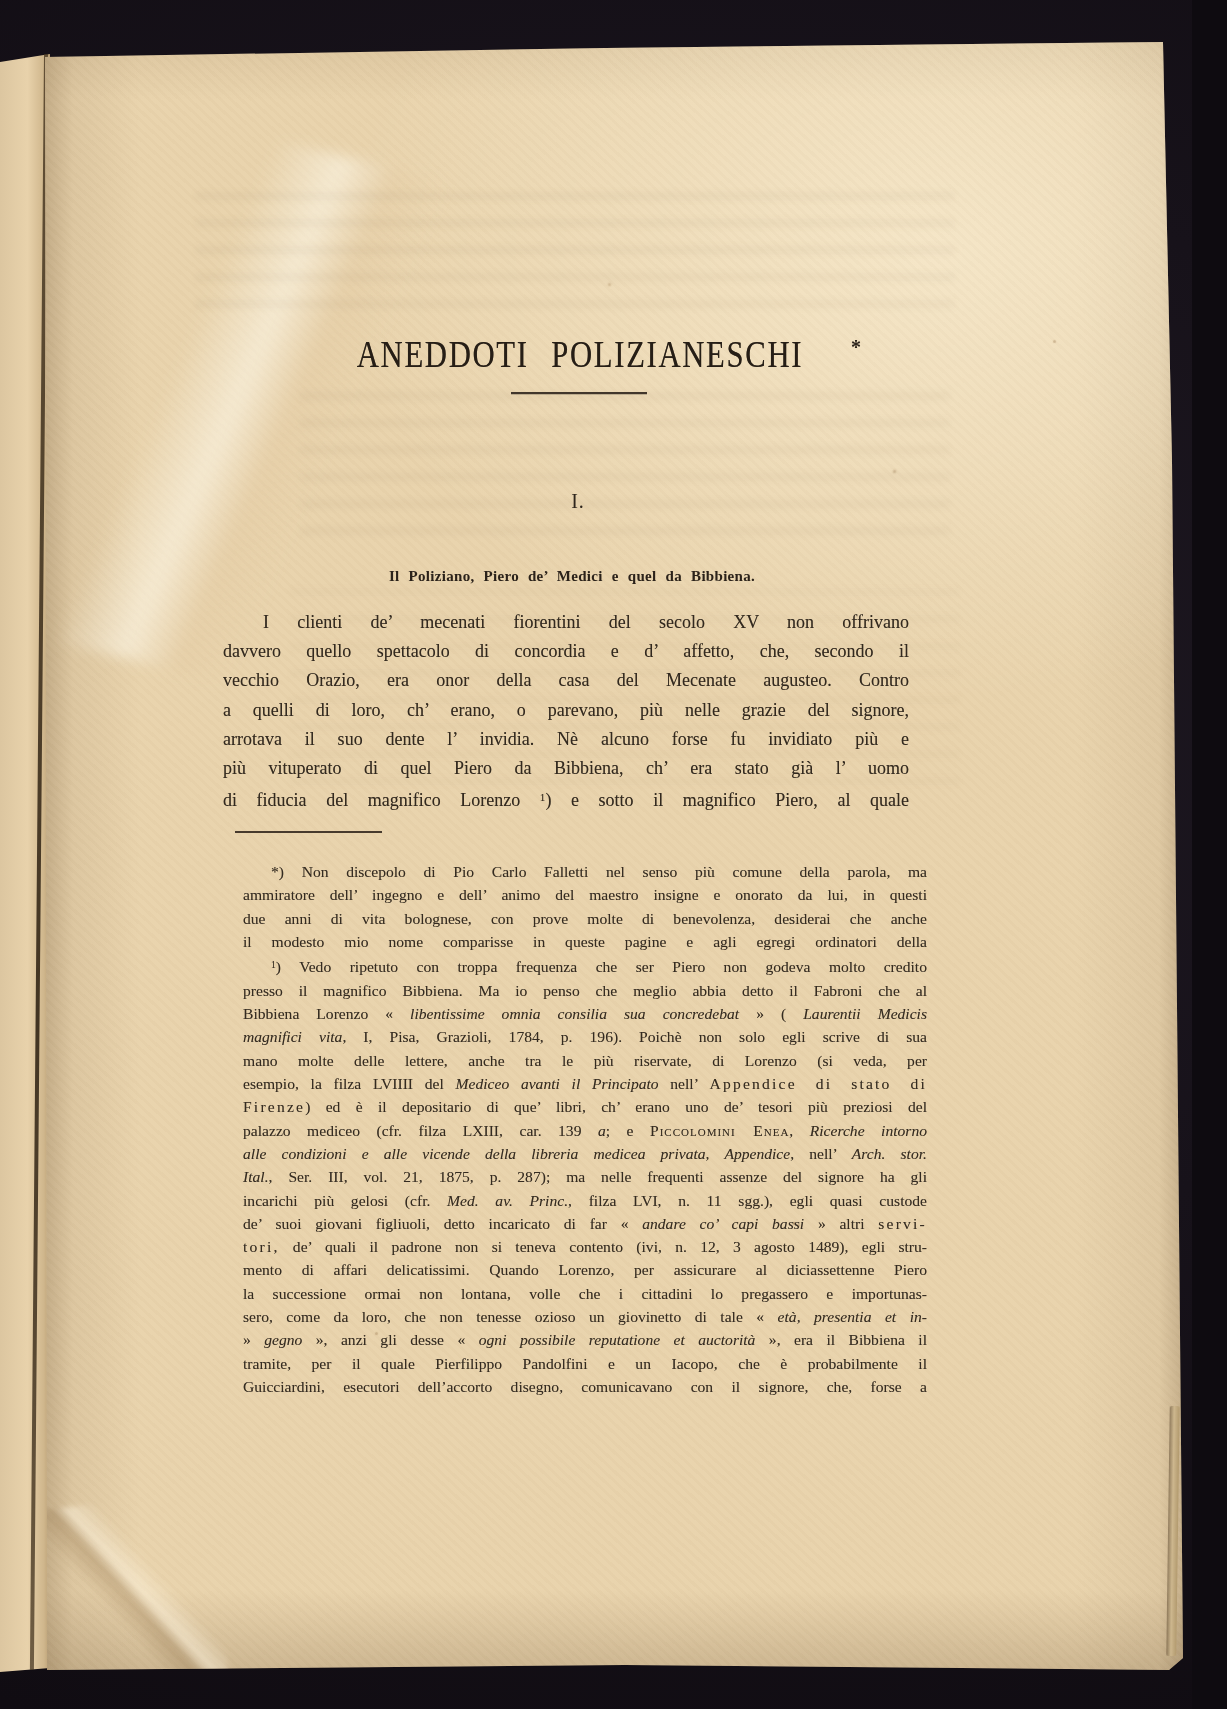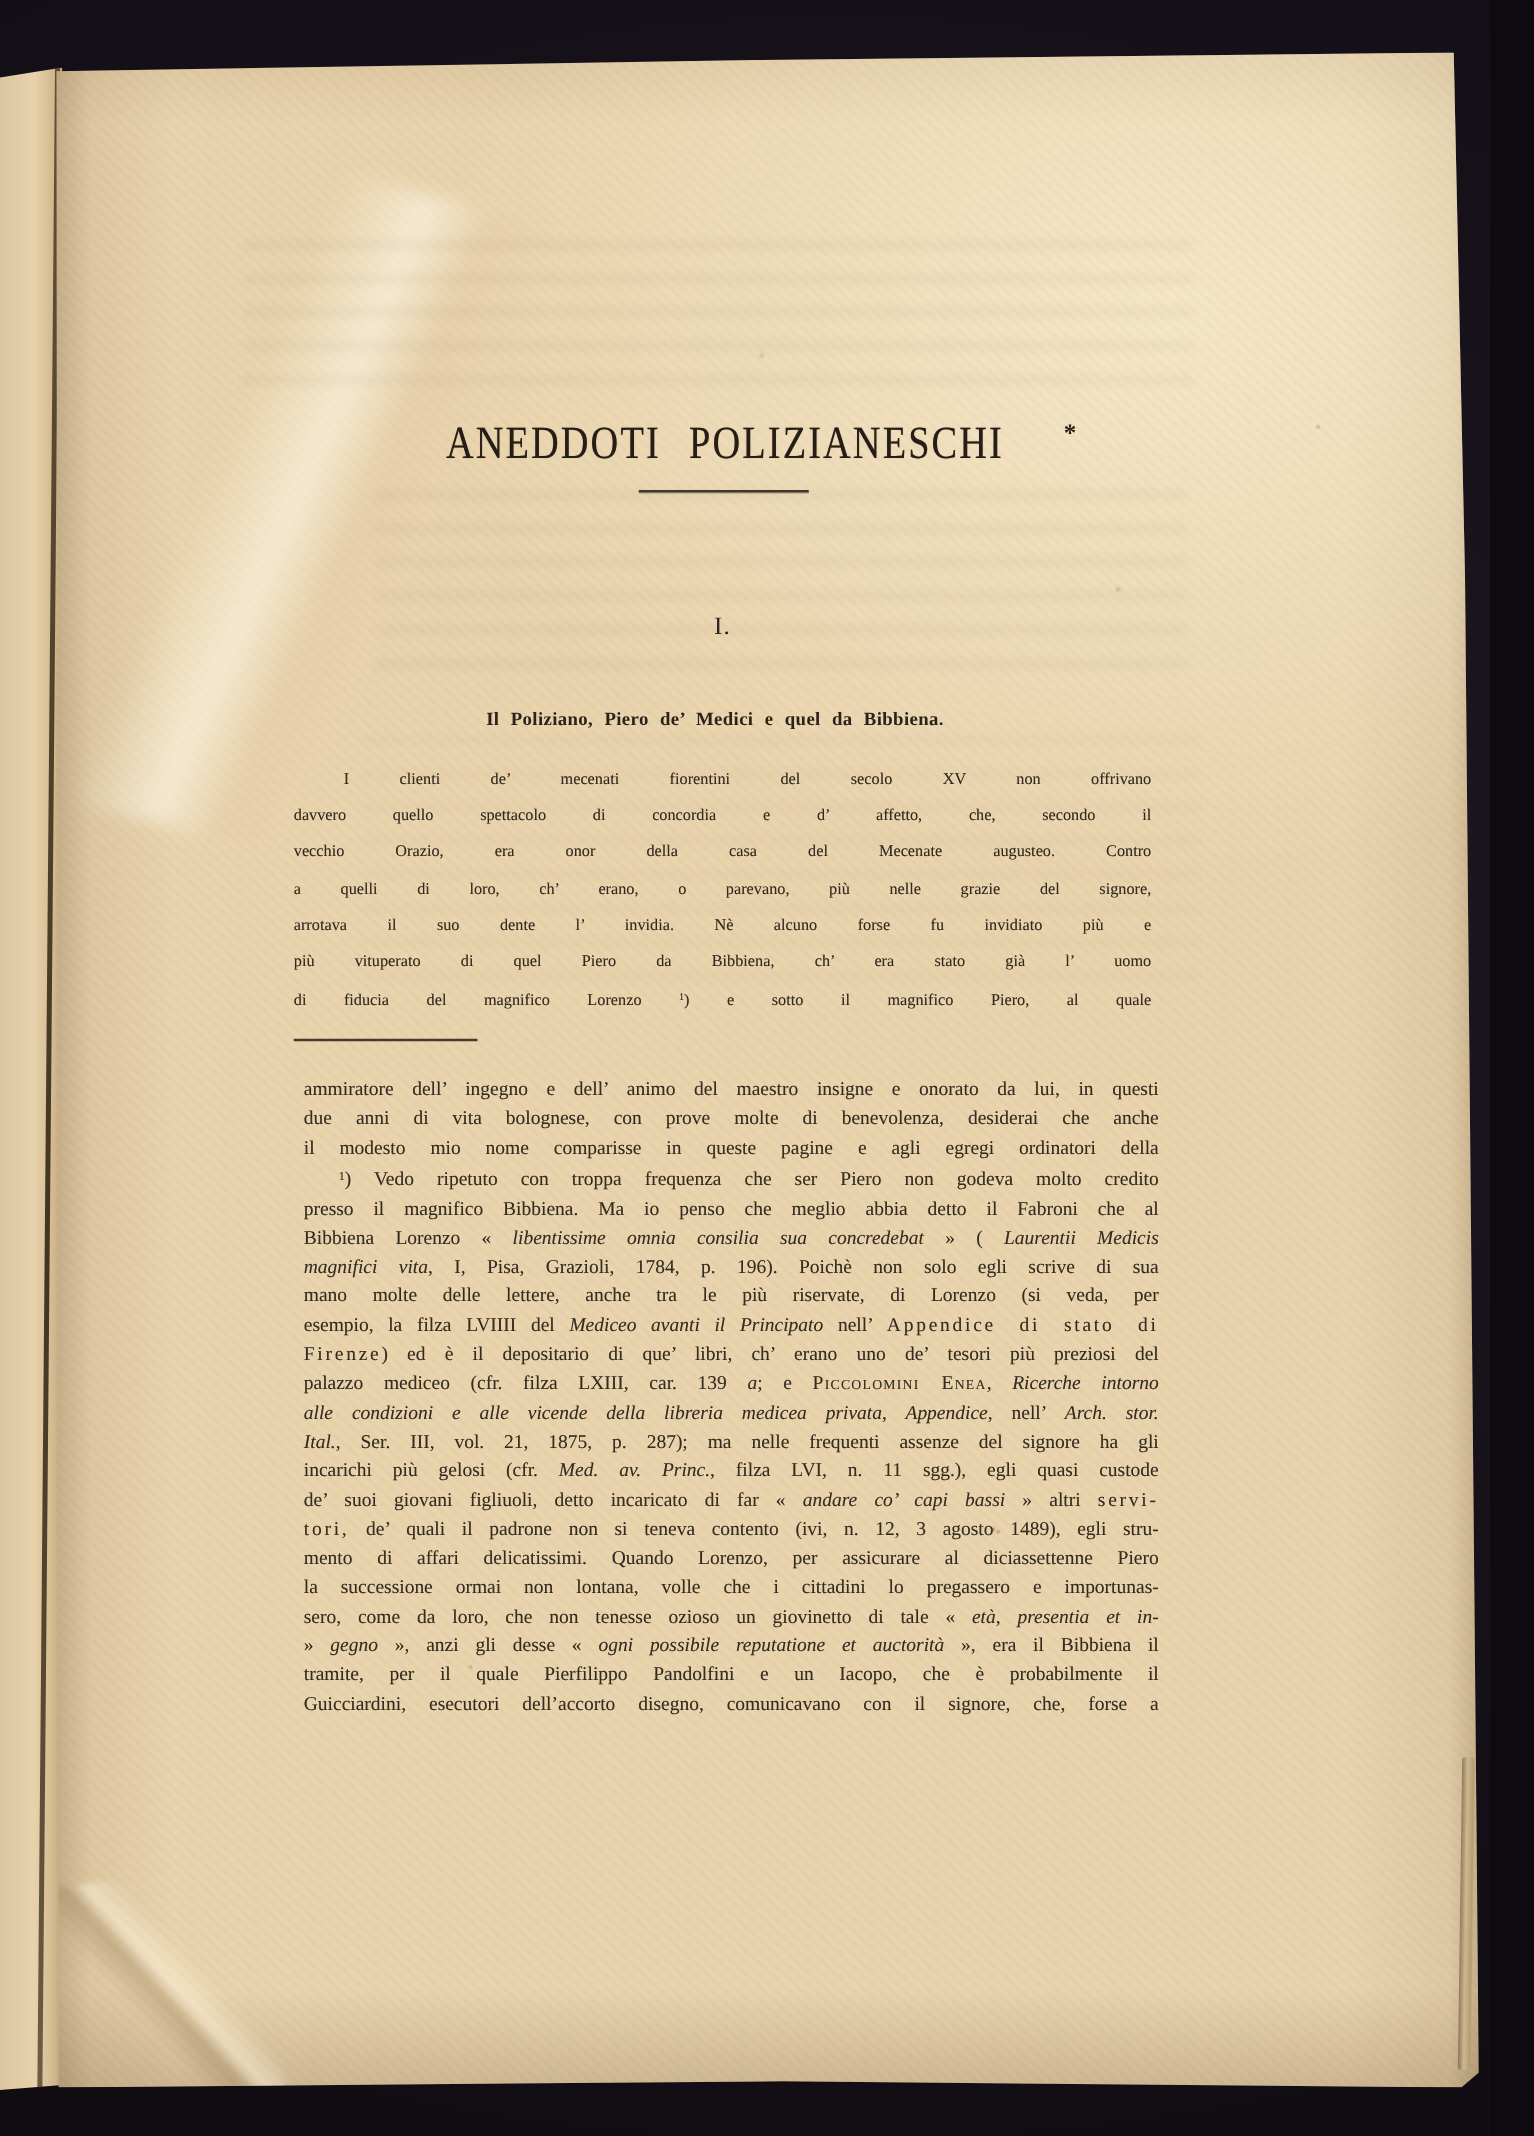--- a/index.html
+++ b/index.html
@@ -51,21 +51,21 @@
   
   .title{left:0;top:272px;width:1082px;text-align:center;white-space:nowrap;color:#261e16;}
   .title .t{position:static;display:inline-block;transform:scaleX(.83);transform-origin:center;
     font-size:37px;font-weight:400;letter-spacing:2px;word-spacing:16px;
     text-shadow:0 0 .6px rgba(40,30,20,.6);}
   .title .star{position:static;display:inline-block;font-size:20px;transform:translateY(-13px);margin-left:2px;}
   .title-rule{left:466px;top:352px;width:136px;height:2px;background:#41362b;box-shadow:0 1px 0 rgba(65,54,43,.25);}
   .secnum{left:0;top:450px;width:1066px;text-align:center;font-size:20px;color:#2f261d;letter-spacing:1px;}
   .heading{left:0;top:516px;width:1054px;text-align:center;font-size:15px;font-weight:700;
     word-spacing:5px;letter-spacing:.3px;color:#2b221a;}
-  .bodytext{left:190px;top:568px;width:686px;font-size:13px;line-height:29.2px;color:#32291f;
+  .bodytext{left:178px;top:568px;width:686px;font-size:18px;line-height:29.2px;color:#32291f;
     text-shadow:0 0 .5px rgba(50,40,28,.35);}
   .fnrule{left:190px;top:791px;width:147px;height:2px;background:#473a2d;}
   .footnotes{left:198px;top:820px;width:684px;font-size:15.6px;line-height:23.3px;color:#342b21;
     text-shadow:0 0 .4px rgba(50,40,28,.3);}
   .tl{position:static;display:block;text-align:justify;text-align-last:justify;}
   .tl span{position:static;}
   .tl.ind-40{text-indent:40px;}
   .tl.ind-28{text-indent:28px;}
   .tl .i{font-style:italic;}
   .tl .sc{font-variant:small-caps;letter-spacing:1px;}
@@ -103,20 +103,21 @@
         <div class="tl"><span>vecchio Orazio, era onor della casa del Mecenate augusteo. Contro</span></div>
         <div class="tl"><span>a quelli di loro, ch’ erano, o parevano, più nelle grazie del signore,</span></div>
         <div class="tl"><span>arrotava il suo dente l’ invidia. Nè alcuno forse fu invidiato più e</span></div>
         <div class="tl"><span>più vituperato di quel Piero da Bibbiena, ch’ era stato già l’ uomo</span></div>
         <div class="tl"><span>di fiducia del magnifico Lorenzo </span><span class="sup">1</span><span>) e sotto il magnifico Piero, al quale</span></div>
       </div>
 
     <div class="fnrule"></div>
 
     <div class="footnotes">
+        <div class="tl ind-28"><span>*) Non discepolo di Pio Carlo Falletti nel senso più comune della parola, ma</span></div>
         <div class="tl"><span>ammiratore dell’ ingegno e dell’ animo del maestro insigne e onorato da lui, in questi</span></div>
         <div class="tl"><span>due anni di vita bolognese, con prove molte di benevolenza, desiderai che anche</span></div>
         <div class="tl"><span>il modesto mio nome comparisse in queste pagine e agli egregi ordinatori della</span></div>
         <div class="tl ind-28"><span class="sup">1</span><span>) Vedo ripetuto con troppa frequenza che ser Piero non godeva molto credito</span></div>
         <div class="tl"><span>presso il magnifico Bibbiena. Ma io penso che meglio abbia detto il Fabroni che al</span></div>
         <div class="tl"><span>Bibbiena Lorenzo « </span><span class="i">libentissime omnia consilia sua concredebat</span><span> » ( </span><span class="i">Laurentii Medicis</span></div>
         <div class="tl"><span class="i">magnifici vita</span><span>, I, Pisa, Grazioli, 1784, p. 196). Poichè non solo egli scrive di sua</span></div>
         <div class="tl"><span>mano molte delle lettere, anche tra le più riservate, di Lorenzo (si veda, per</span></div>
         <div class="tl"><span>esempio, la filza LVIIII del </span><span class="i">Mediceo avanti il Principato</span><span> nell’ </span><span class="sp">Appendice di stato di</span></div>
         <div class="tl"><span class="sp">Firenze</span><span>) ed è il depositario di que’ libri, ch’ erano uno de’ tesori più preziosi del</span></div>

